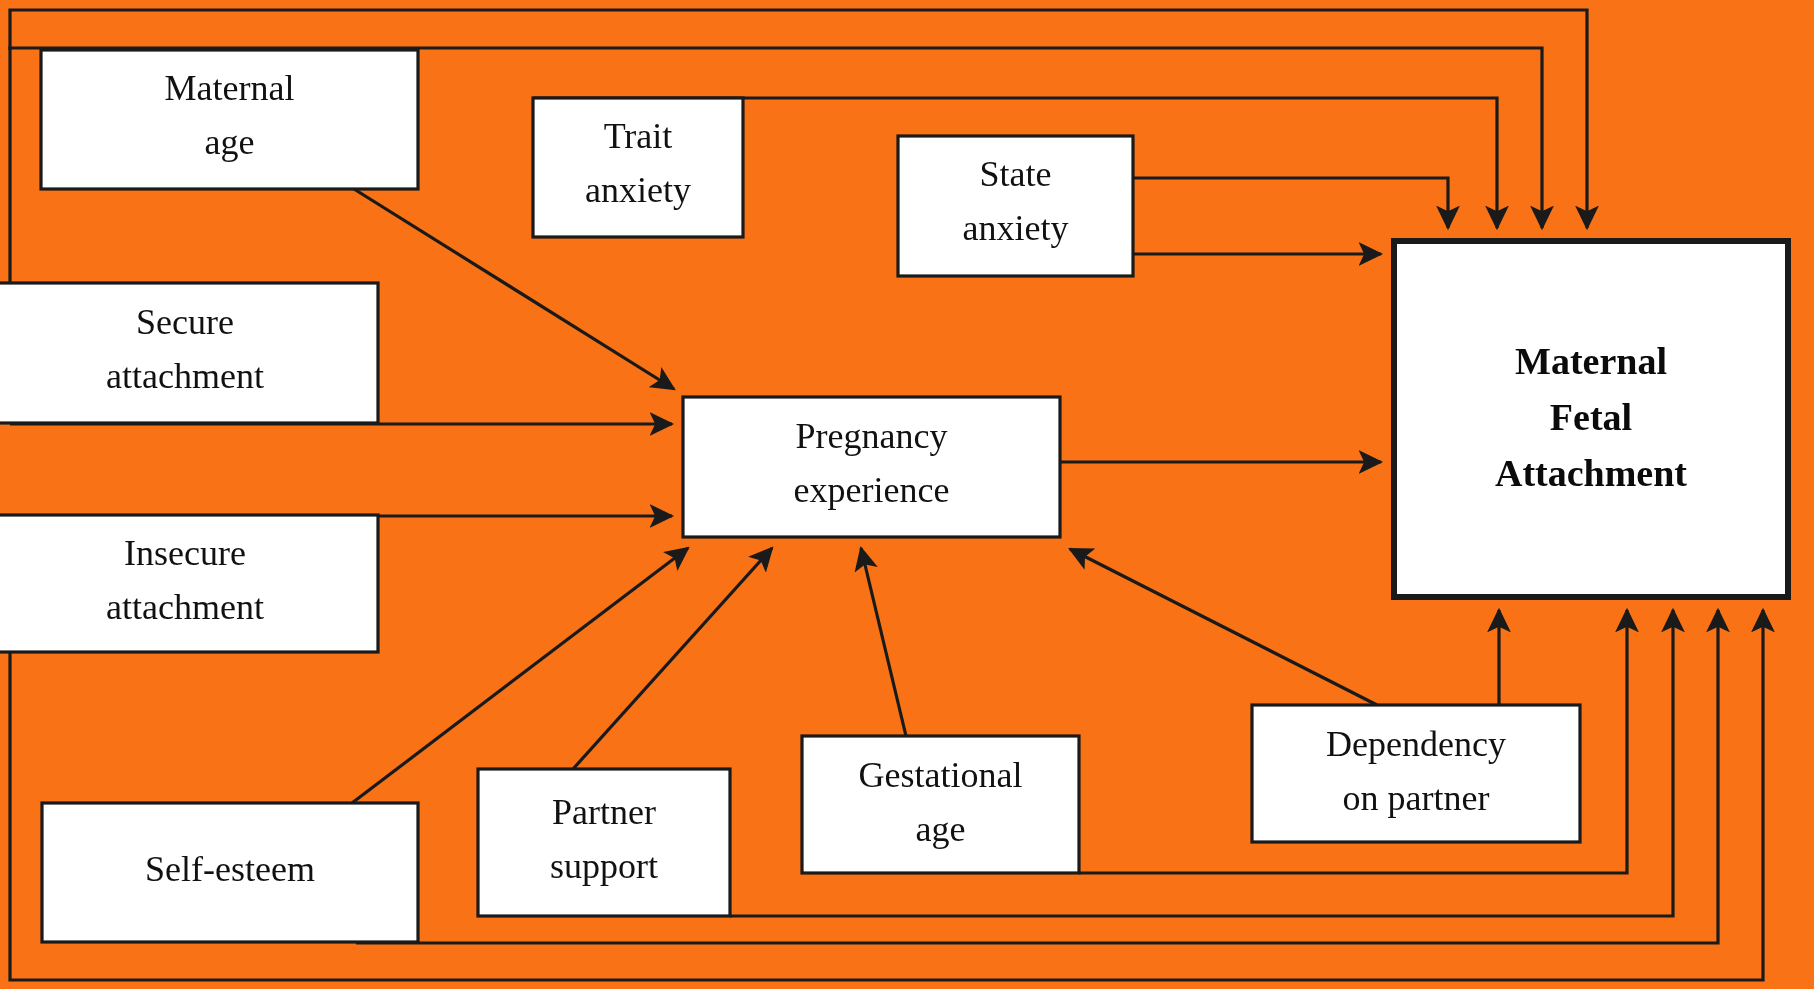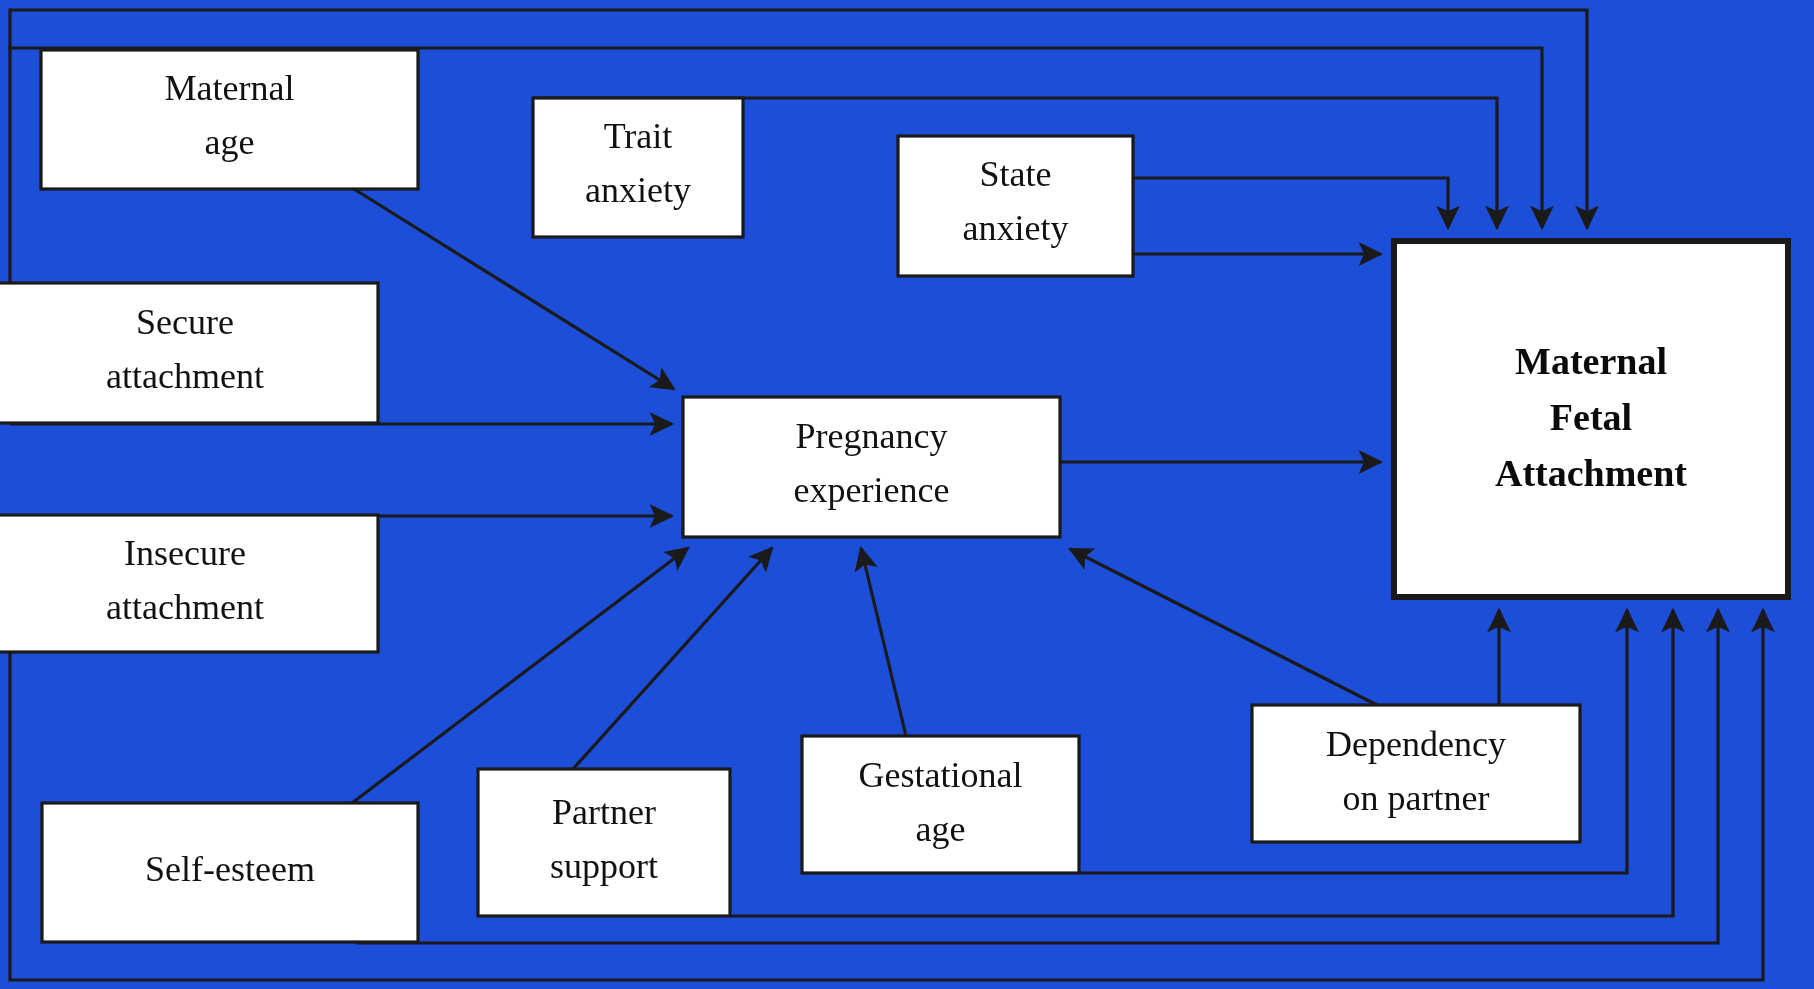--- a/index.html
+++ b/index.html
@@ -7,21 +7,21 @@
     padding: 0;
     background: #ffffff;
   }
   body {
     font-family: "Liberation Serif", serif;
   }
   #diagram-root {
     position: relative;
     width: 1814px;
     height: 989px;
-    background: #1d4ed8;
+    background: #f97316;
     overflow: hidden;
   }
   svg.diagram-canvas {
     position: absolute;
     top: 0;
     left: 0;
     width: 1814px;
     height: 989px;
     display: block;
   }

